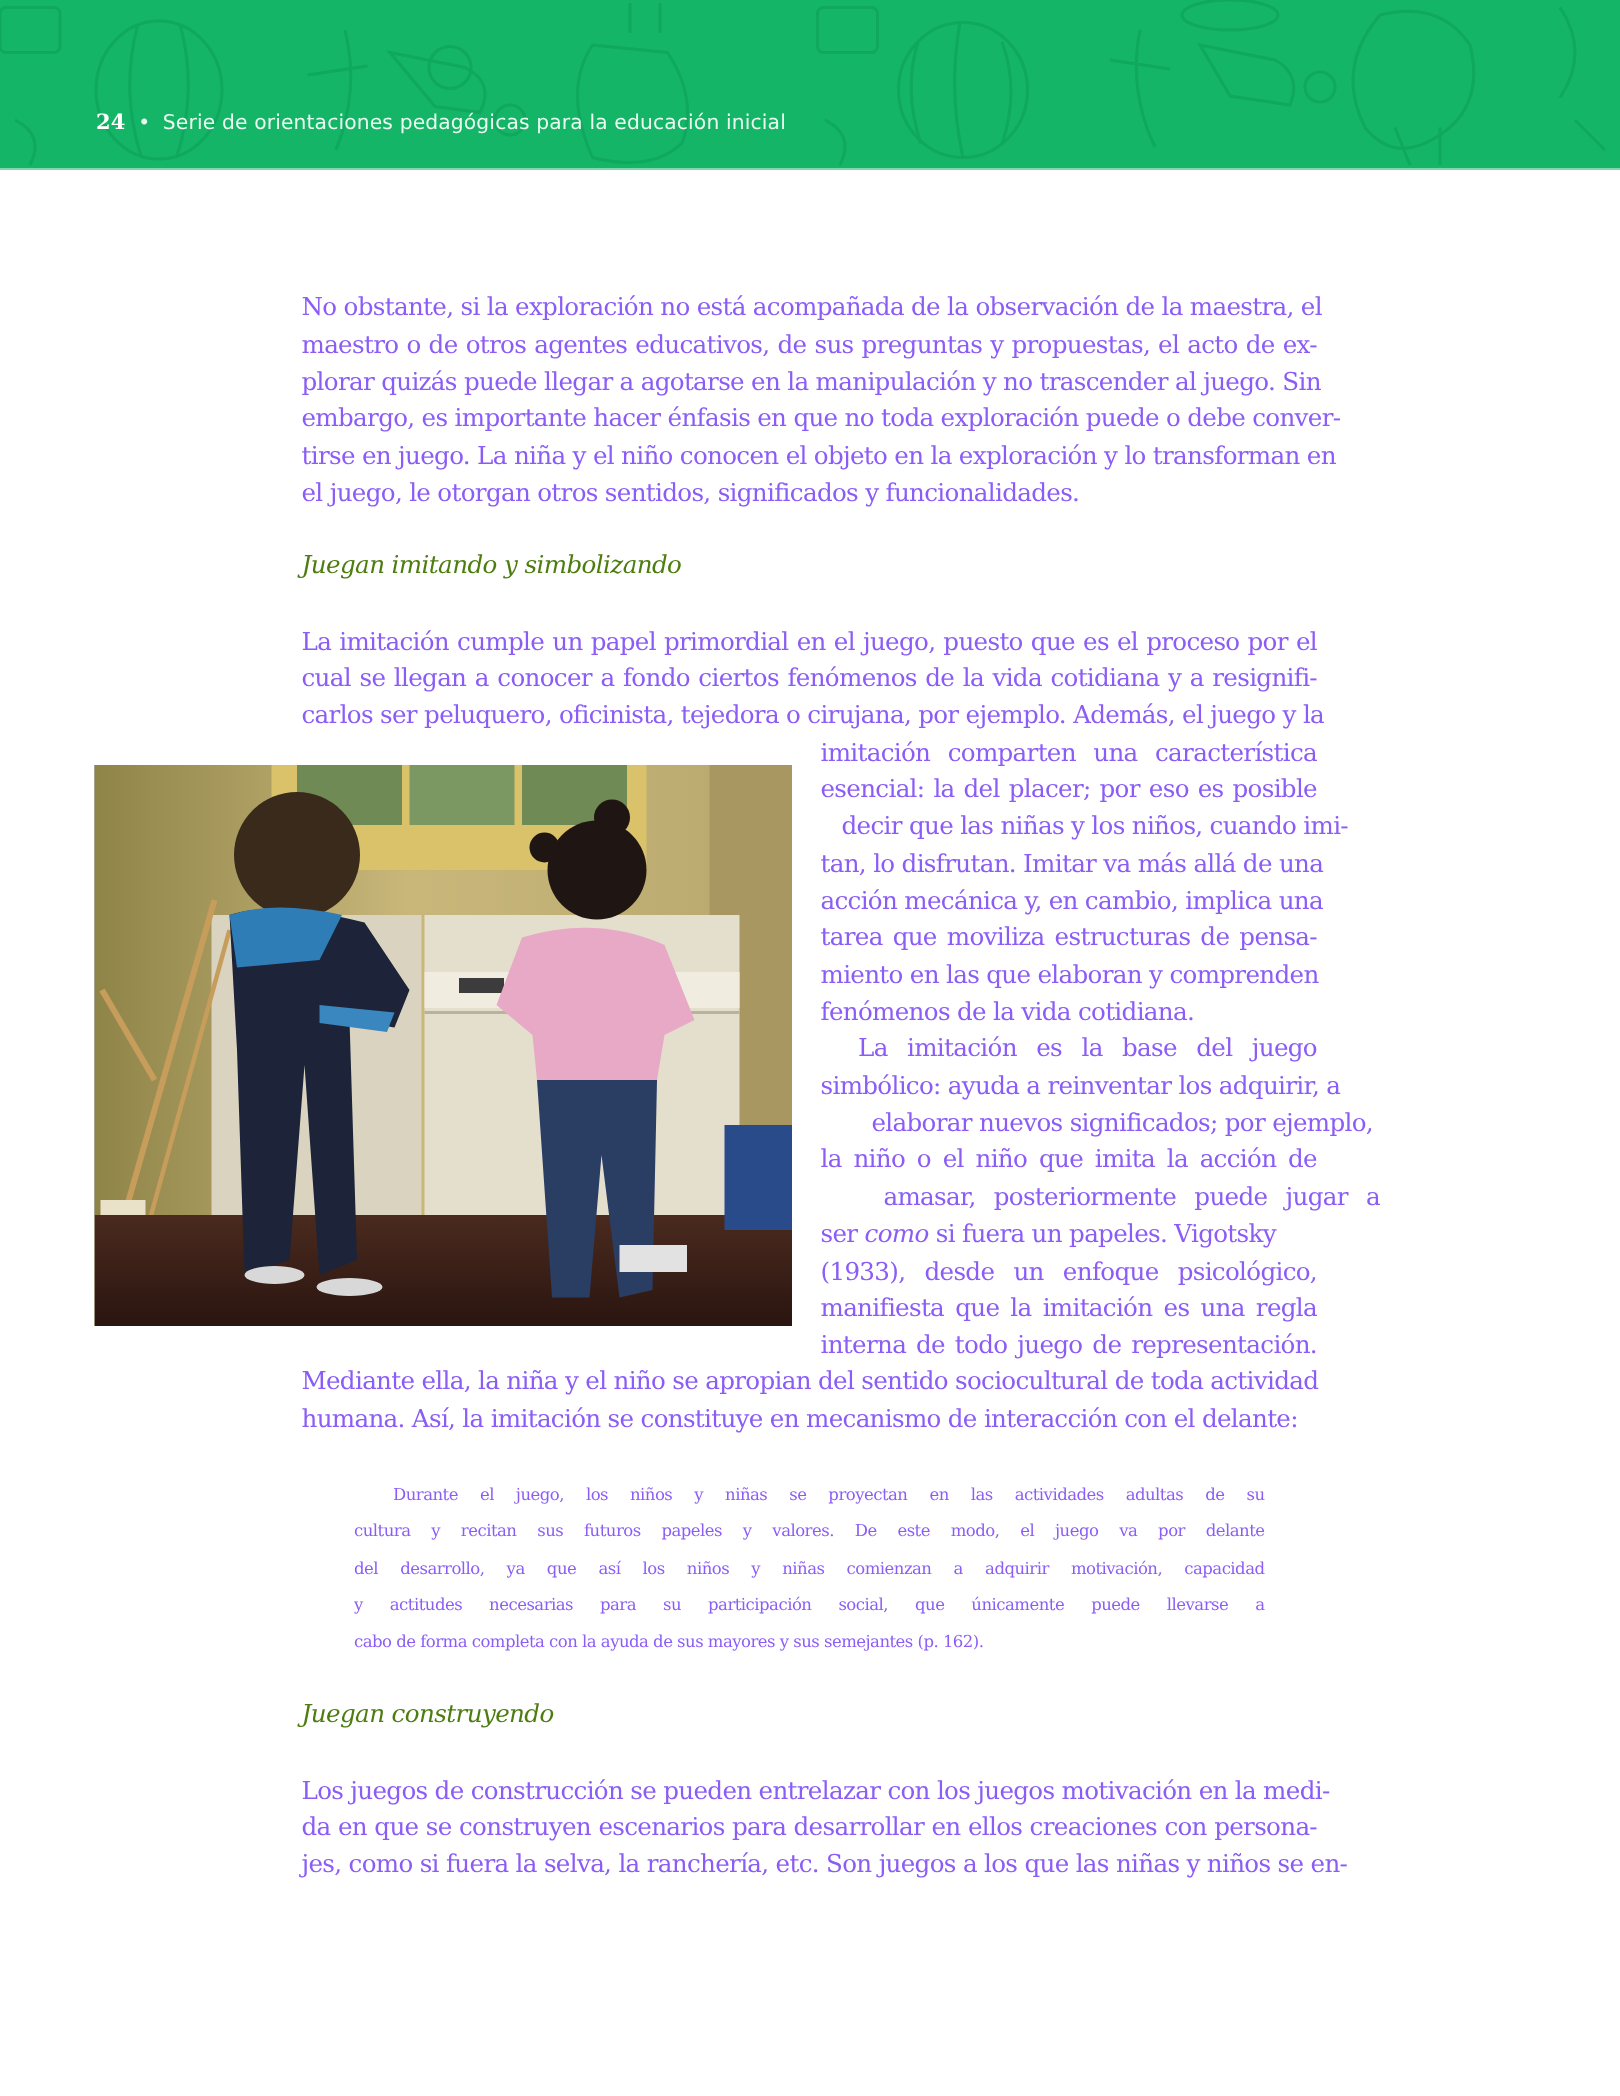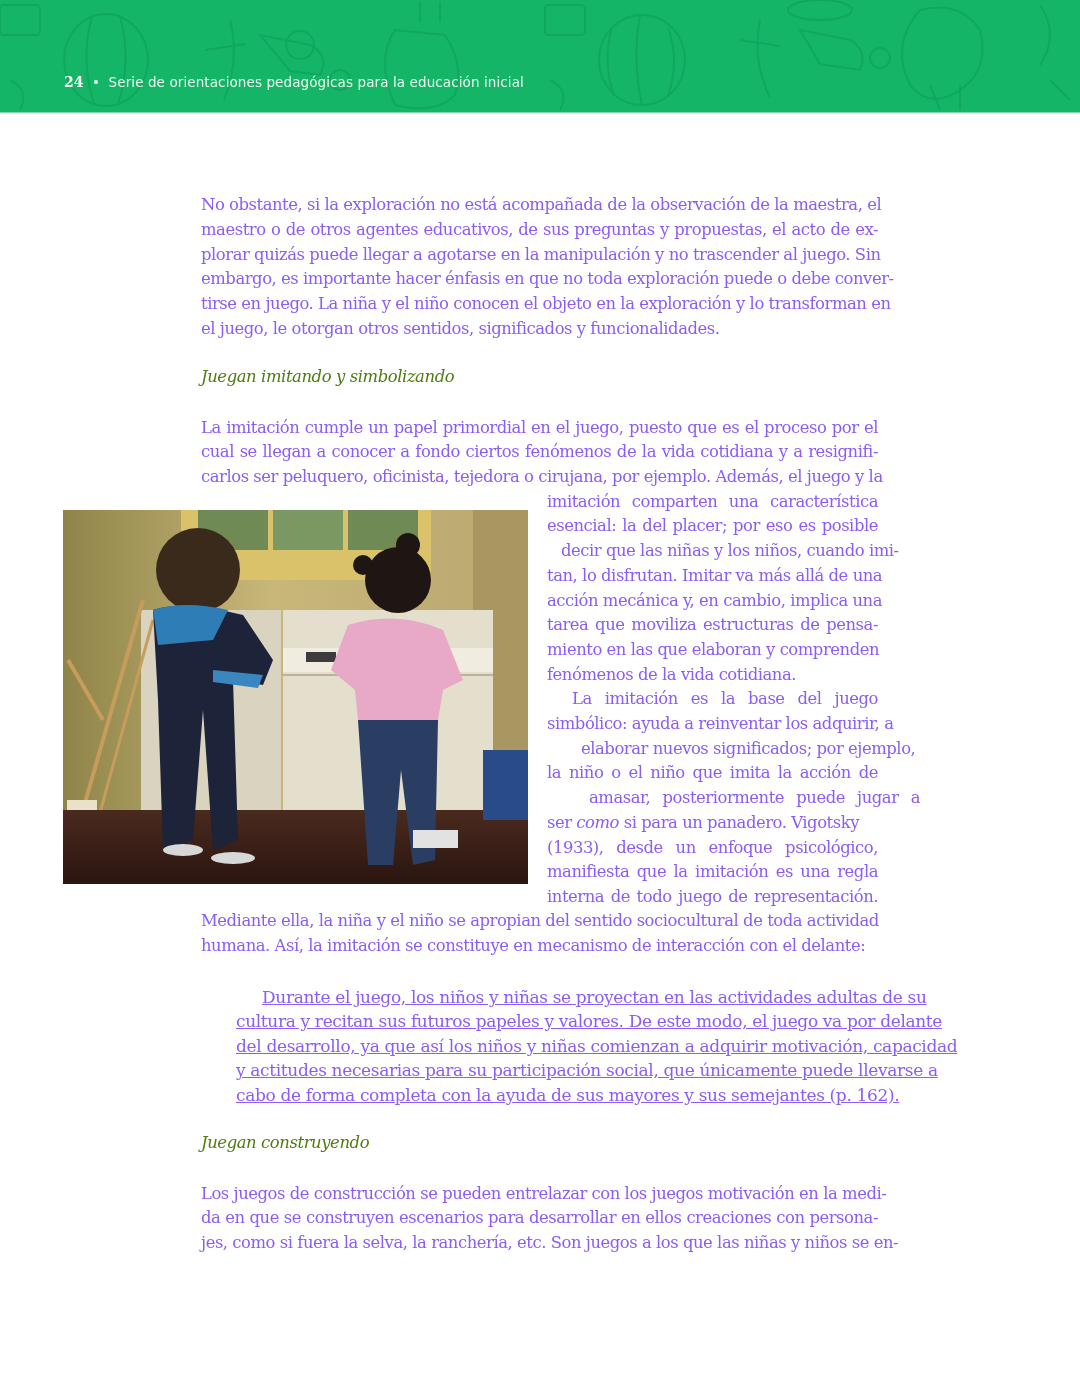--- a/index.html
+++ b/index.html
@@ -26,21 +26,21 @@
   .line {
     position: absolute; white-space: nowrap;
     font-size: 16.4px; line-height: 24.7px; height: 25px;
     letter-spacing: -0.45px; color: #8b5cf6;
   }
   .just { text-align: justify; text-align-last: justify; }
   .heading {
     position: absolute; white-space: nowrap;
     font-style: italic; color: #4d7c0f; font-size: 16.4px; letter-spacing: -0.4px;
   }
-  .quote .line { font-size: 17px; letter-spacing: -0.35px; line-height: 24.5px; text-decoration: underline; }
+  .quote .line { font-size: 11px; letter-spacing: -0.35px; line-height: 24.5px; }
   .photo {
     position: absolute; left: 63px; top: 510px; width: 465px; height: 374px; overflow: hidden;
     background: #5a4a2c;
   }
 </style>
 </head>
 <body>
 
 <div class="header">
   <svg class="deco" width="1080" height="113" viewBox="0 0 1080 113">
@@ -151,21 +151,21 @@
   </svg>
 </div>
 
 <div>
   <div class="line just" style="left:572px;top:687px;width:306px;">La imitación es la base del juego</div>
   <div class="line just" style="left:547px;top:712px;width:331px;">simbólico: ayuda a reinventar los adquirir, a</div>
   <div class="line just" style="left:547px;top:737px;width:331px;margin-left:34px;">elaborar nuevos significados; por ejemplo,</div>
   <div class="line just" style="left:547px;top:761px;width:331px;">la niño o el niño que imita la acción de</div>
   <div class="line just" style="left:547px;top:786px;width:331px;margin-left:42px;">amasar, posteriormente puede jugar a</div>
   <div class="line" style="left:547px;top:811px;width:331px;display:flex;justify-content:space-between;">
-    <span style="white-space:pre;"><span>ser </span><em>como</em><span> si para un panadero. Vigotsky</span></span>
+    <span style="white-space:pre;"><span>ser </span><em>como</em><span> si fuera un papeles. Vigotsky</span></span>
   </div>
   <div class="line just" style="left:547px;top:836px;width:331px;">(1933), desde un enfoque psicológico,</div>
   <div class="line just" style="left:547px;top:860px;width:331px;">manifiesta que la imitación es una regla</div>
   <div class="line just" style="left:547px;top:885px;width:331px;">interna de todo juego de representación.</div>
   <div class="line just" style="left:201px;top:909px;width:677px;">Mediante ella, la niña y el niño se apropian del sentido sociocultural de toda actividad</div>
   <div class="line" style="left:201px;top:934px;">humana. Así, la imitación se constituye en mecanismo de interacción con el delante:</div>
 </div>
 
 <div class="quote">
   <div class="line just" style="left:262px;top:985px;width:581px;">Durante el juego, los niños y niñas se proyectan en las actividades adultas de su</div>

